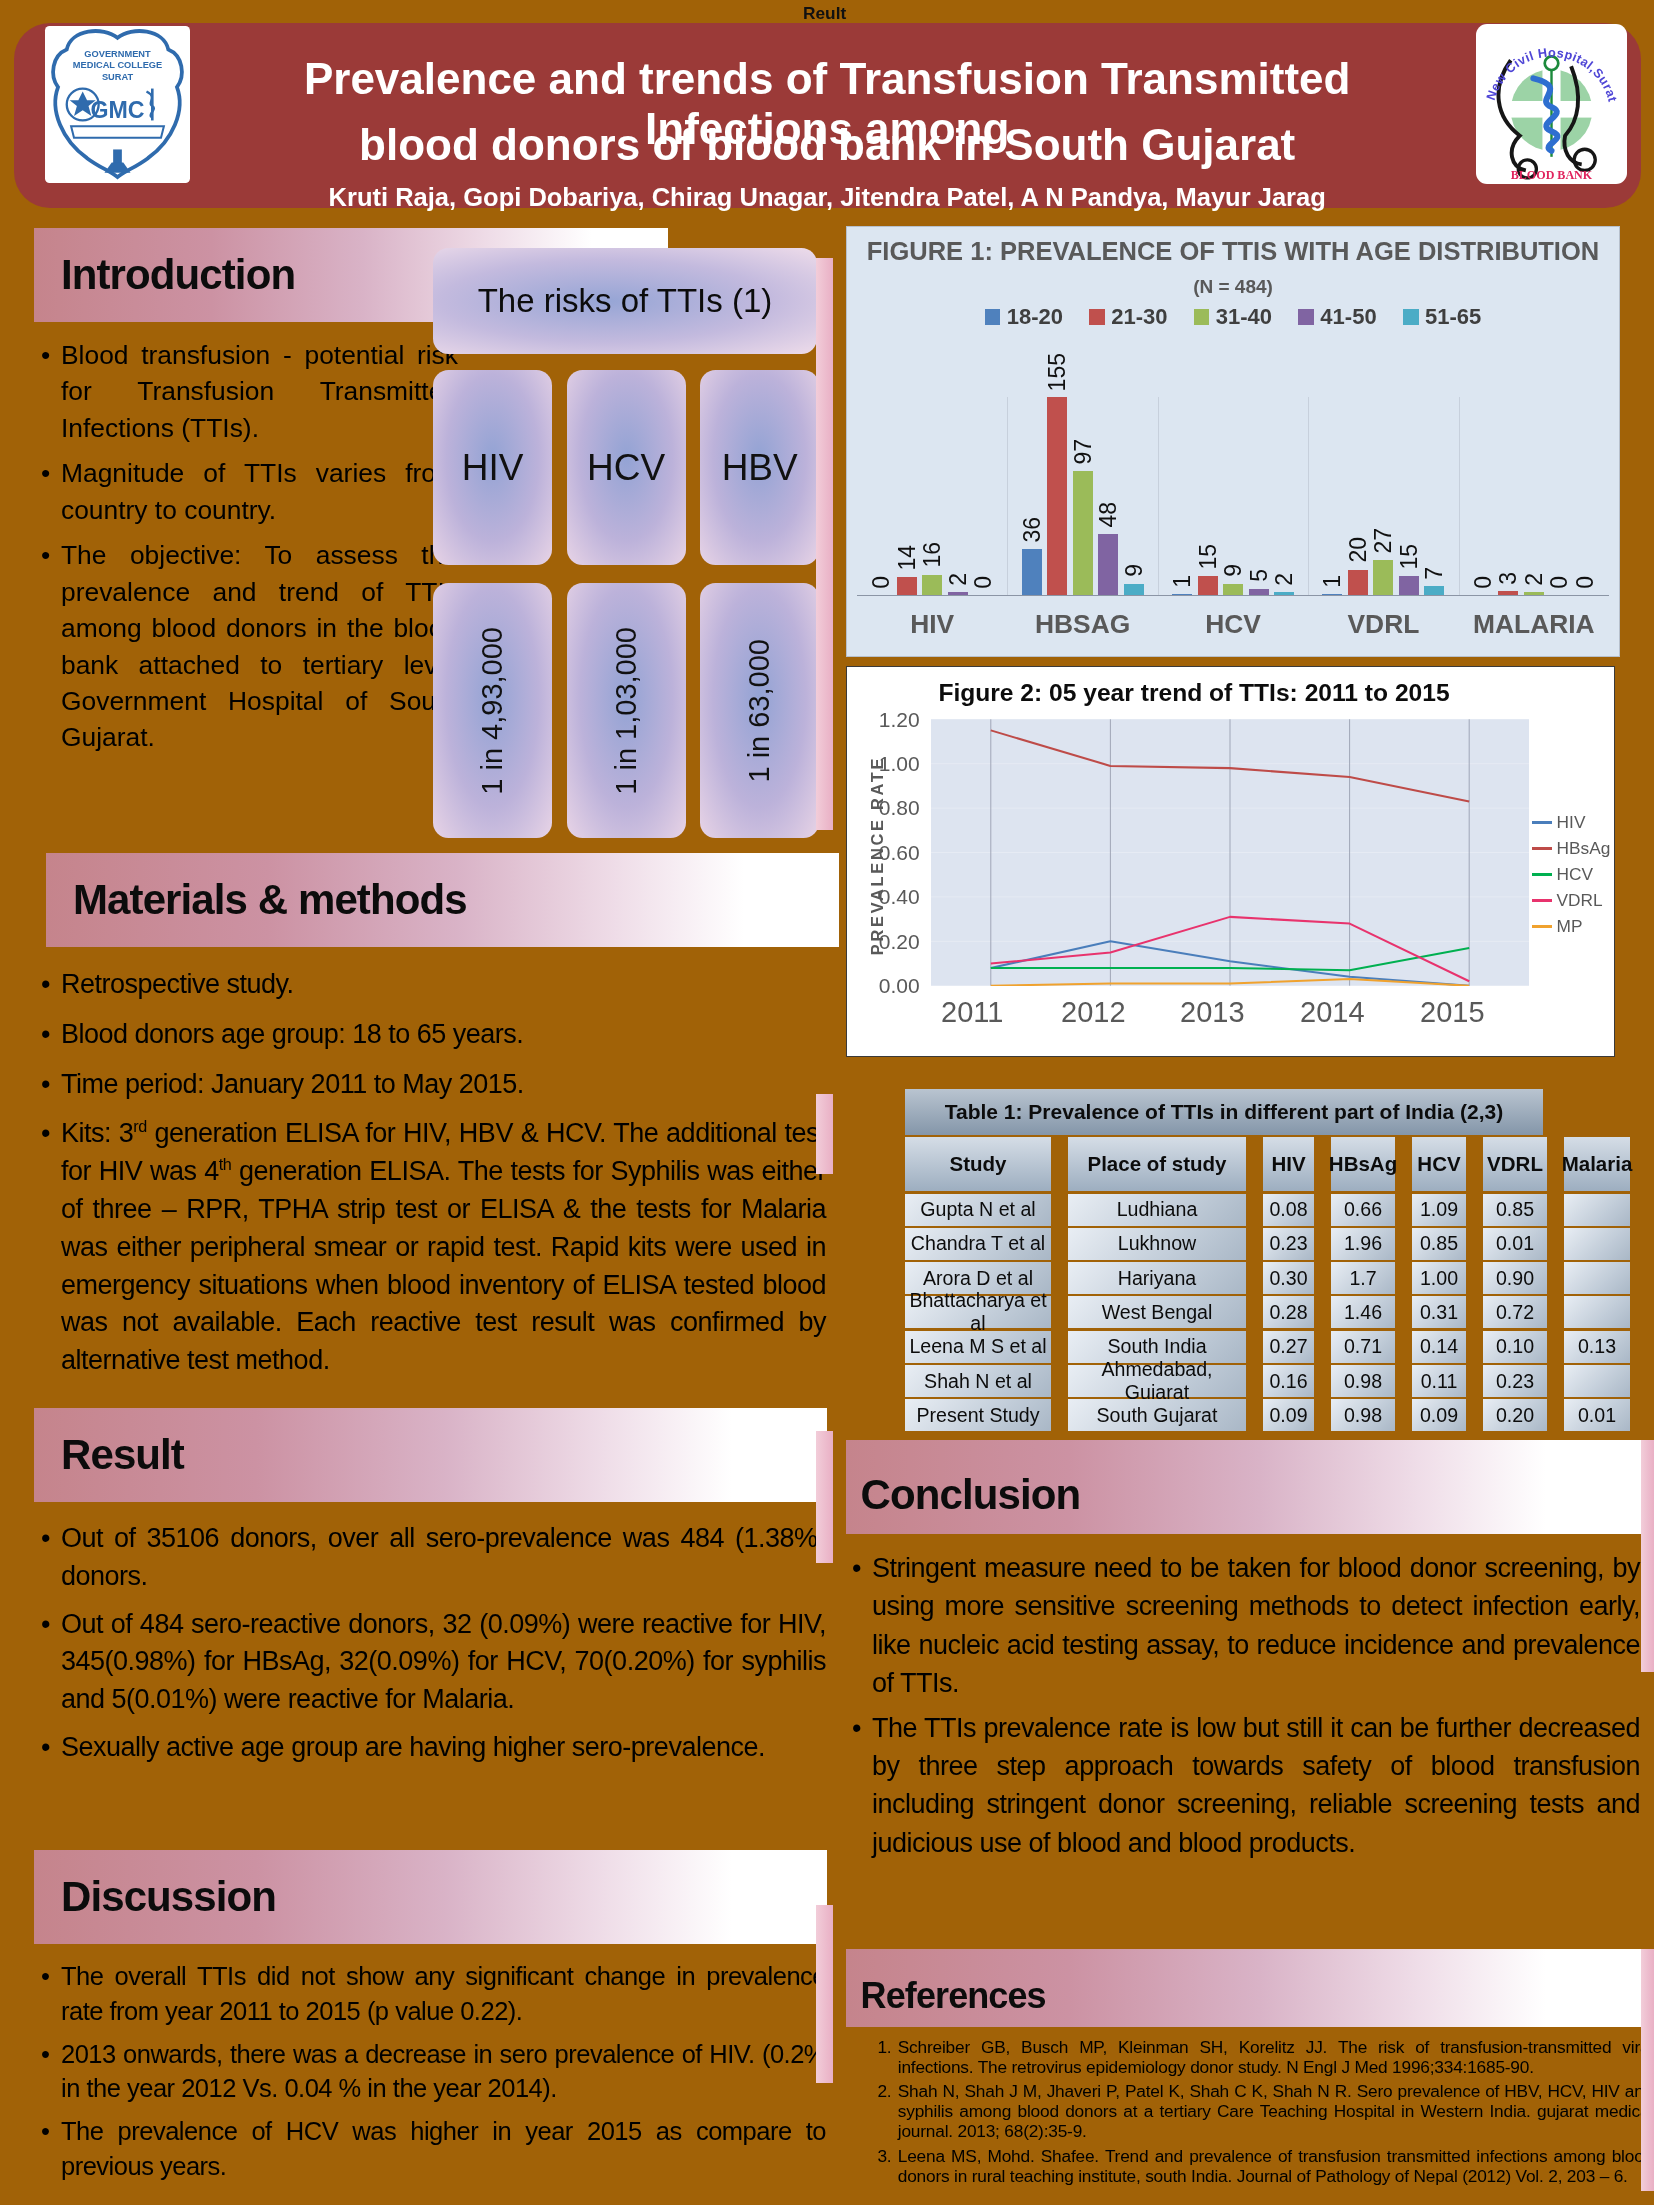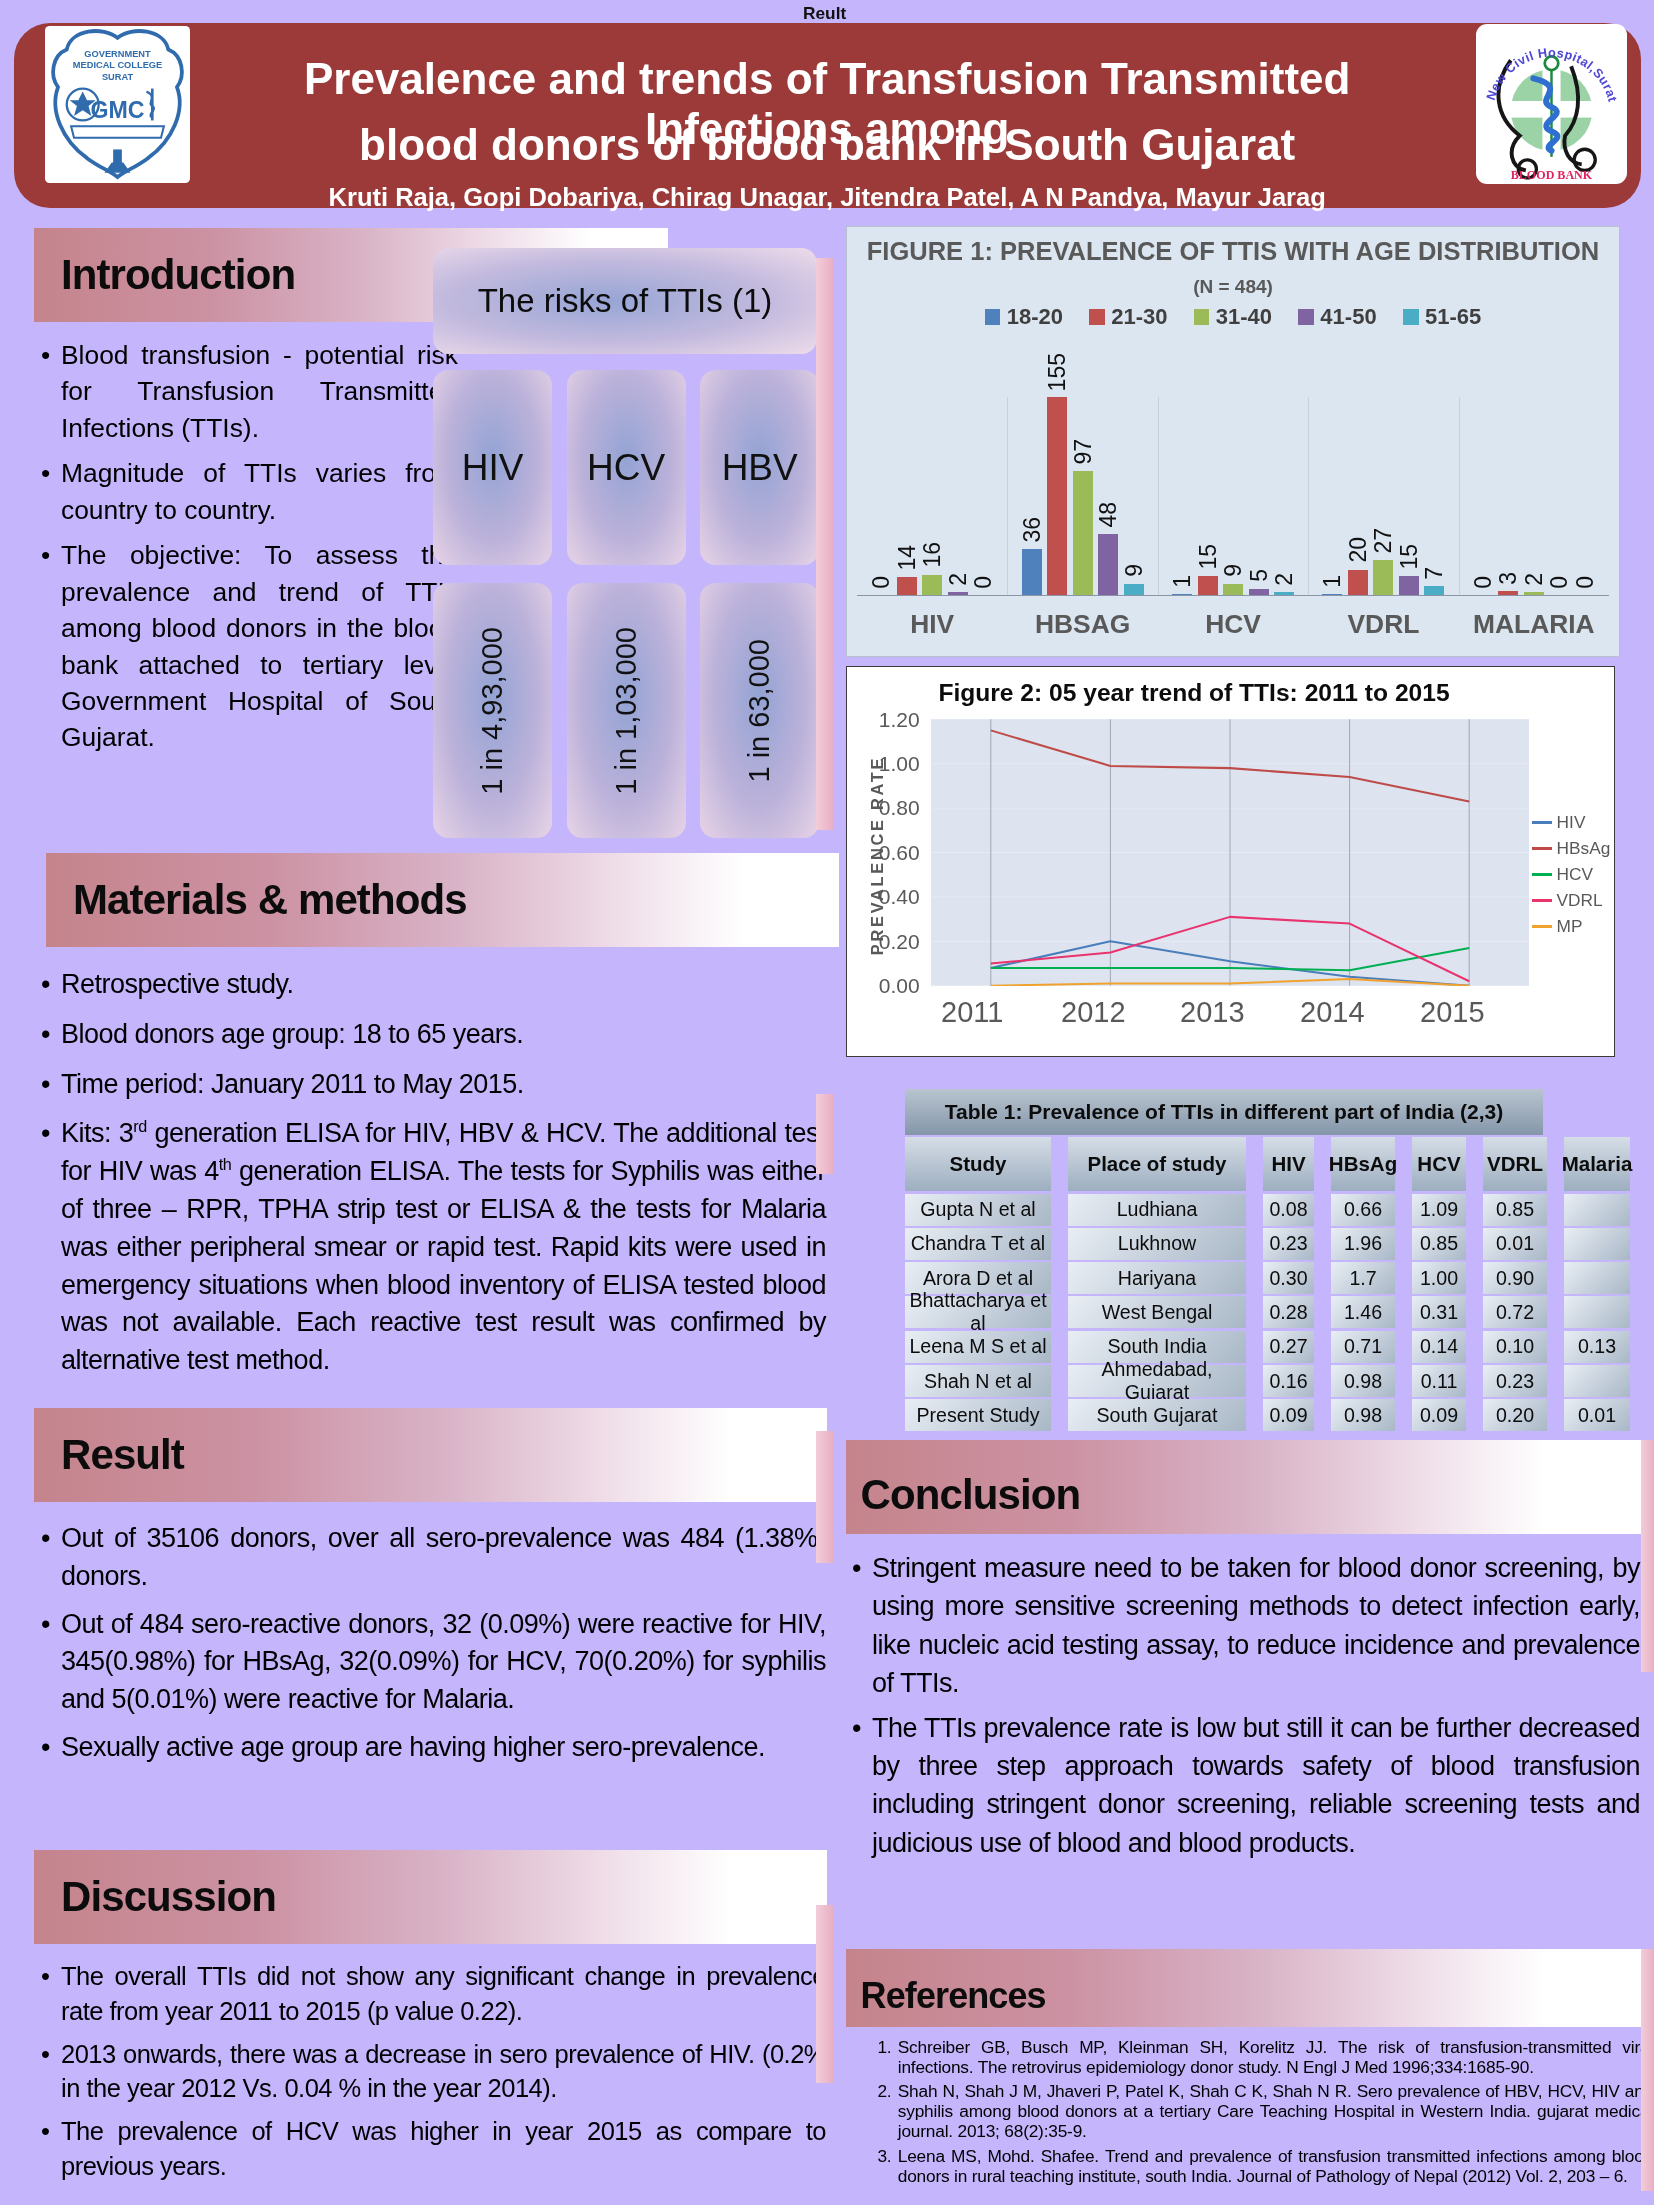--- a/index.html
+++ b/index.html
@@ -1,16 +1,16 @@
 <!DOCTYPE html>
 <html style="font-size:7.3px"><head>
 <meta charset="utf-8">
 <style>
   html,body{margin:0;padding:0;background:#fff;}
-  .poster{position:relative;width:1654px;height:2205px;background:#c4b5fd;
+  .poster{position:relative;width:1654px;height:2205px;background:#a16207;
           font-family:"Liberation Sans", sans-serif;overflow:hidden;color:#000;}
 
   
   .top-note{position:absolute;left:803px;top:2.7px;font-size:17.3px;font-weight:bold;color:#111;}
 
   
   .header{position:absolute;left:13.7px;top:23px;width:1627px;height:185px;
           background:#9b3a38;border-radius:36px;}
   .title1{position:absolute;left:196px;right:196px;top:31px;text-align:center;
           color:#fff;font-size:44px;font-weight:bold;}

